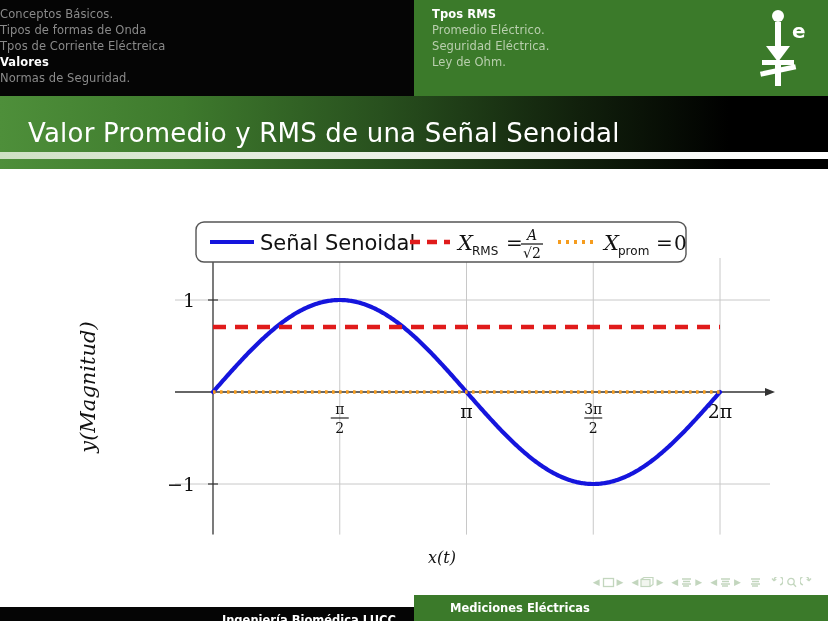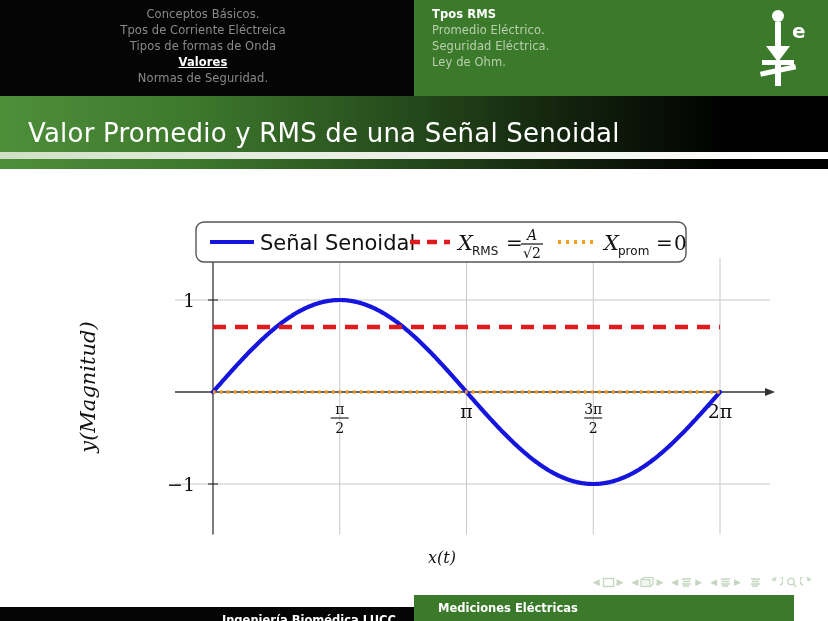--- a/index.html
+++ b/index.html
@@ -19,37 +19,37 @@
   
   .headbar {
     position: absolute; top: 0; left: 0;
     width: 828px; height: 96px;
     display: flex;
   }
   .nav-left {
     width: 414px; height: 96px;
     background: #050505;
     padding: 6px 8px 0 0;
-    text-align: center;
+    text-align: left;
   }
   .nav-right {
     width: 414px; height: 96px;
     background: #3b7a2a;
     padding: 6px 0 0 18px;
     text-align: left;
     position: relative;
   }
   .nav-item {
     font-size: 11.5px;
     line-height: 16px;
     letter-spacing: .1px;
     white-space: nowrap;
   }
   .nav-left .nav-item { color: #8a8a8a; }
-  .nav-left .nav-item.active { color: #ffffff; font-weight: bold; text-decoration: underline; }
+  .nav-left .nav-item.active { color: #ffffff; font-weight: bold; }
   .nav-right .nav-item { color: #b9cfae; }
   .nav-right .nav-item.active { color: #ffffff; font-weight: bold; }
 
   
   .logo {
     position: absolute; right: 18px; top: 8px;
     width: 54px; height: 80px;
   }
 
   
@@ -112,39 +112,39 @@
     width: 414px; height: 26px;
     background: #050505;
     color: #ffffff;
     font-size: 11.5px; font-weight: bold;
     display: flex; align-items: center; justify-content: flex-end;
     padding-right: 18px;
     white-space: nowrap;
     margin-top: 12px;
   }
   .foot-right {
-    width: 380px; height: 26px;
+    width: 414px; height: 26px;
     background: #3b7a2a;
     color: #ffffff;
     font-size: 11.5px; font-weight: bold;
     display: flex; align-items: center; justify-content: flex-start;
-    padding-left: 24px;
+    padding-left: 36px;
     white-space: nowrap;
   }
 </style>
 </head>
 <body>
 
 <div id="slide">
 
   <div class="headbar">
     <div class="nav-left" id="navLeft">
         <div class="nav-item">Conceptos Básicos.</div>
+        <div class="nav-item">Tipos de formas de Onda</div>
         <div class="nav-item">Tpos de Corriente Eléctreica</div>
-        <div class="nav-item">Tipos de formas de Onda</div>
         <div class="nav-item active">Valores</div>
         <div class="nav-item">Normas de Seguridad.</div>
       </div>
     <div class="nav-right" id="navRight">
       <svg class="logo" viewBox="0 0 54 80">
         <circle cx="22" cy="8" r="6" fill="#ffffff"></circle>
         <rect x="19" y="14" width="6" height="26" fill="#ffffff"></rect>
         <polygon points="10,38 34,38 22,54" fill="#ffffff"></polygon>
         <rect x="6" y="52" width="32" height="5" fill="#ffffff"></rect>
         <rect x="19" y="52" width="6" height="26" fill="#ffffff"></rect>

